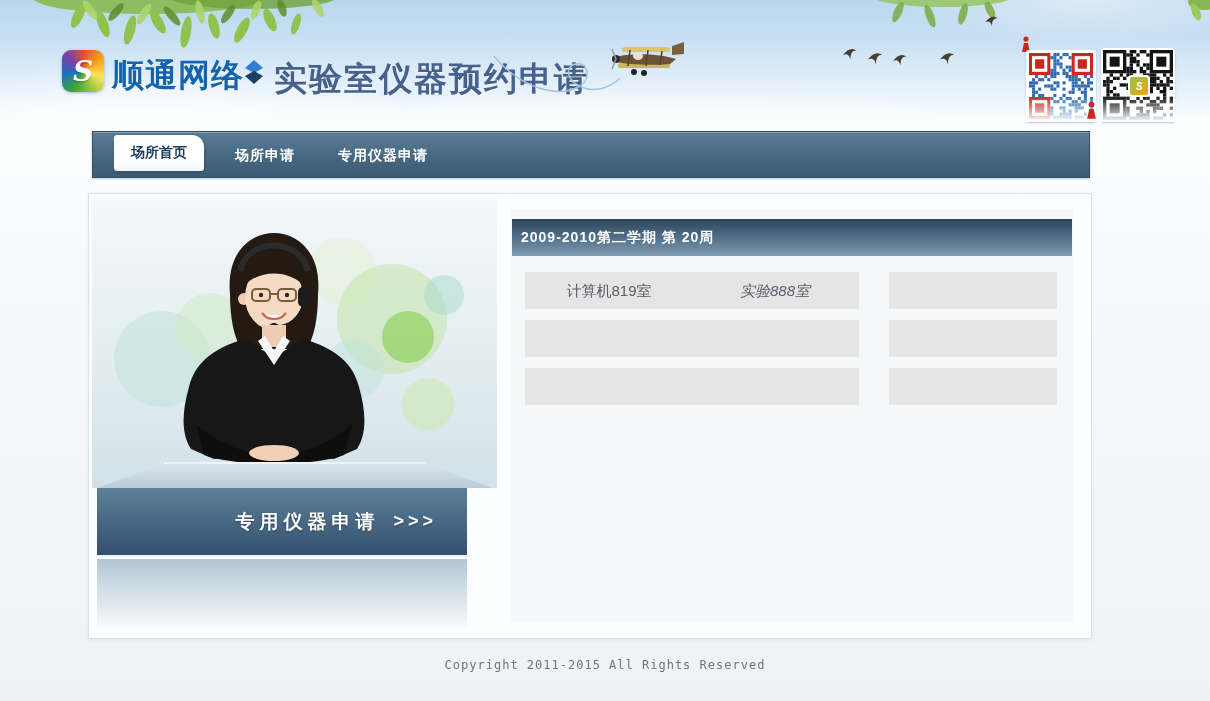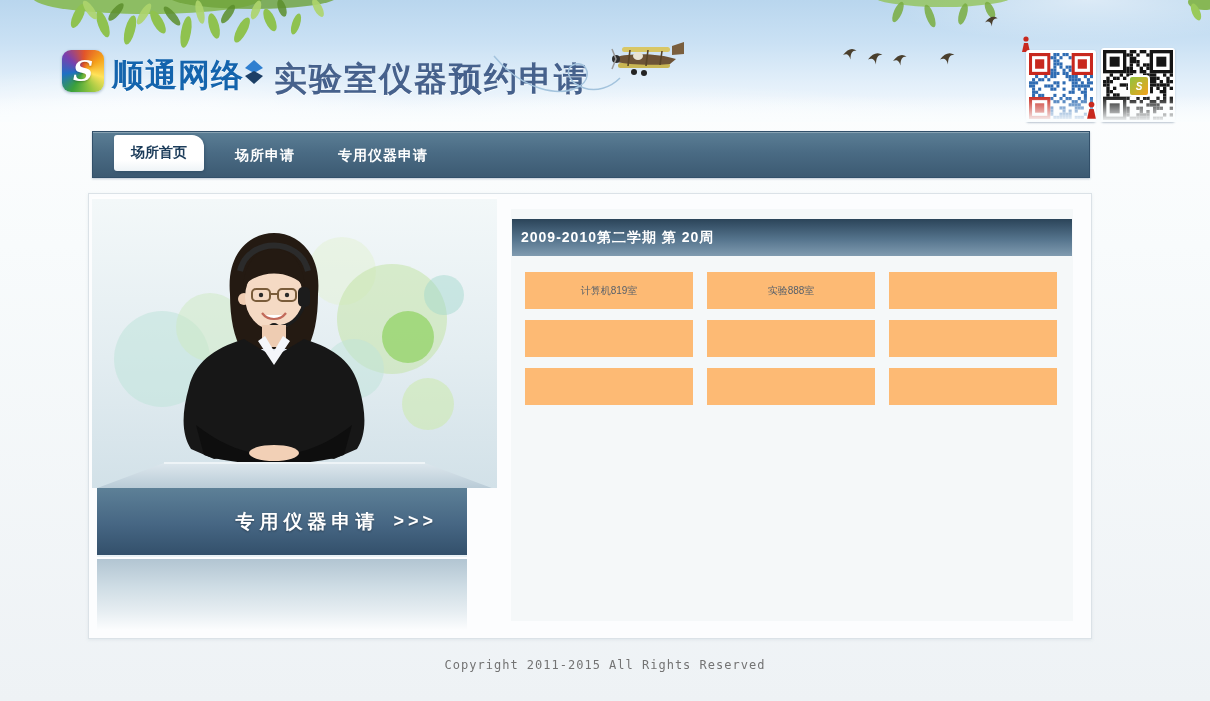--- a/index.html
+++ b/index.html
@@ -73,23 +73,23 @@
   #banner .arr{color:#fff;font-size:18px;font-weight:bold;letter-spacing:4px;margin-left:14px;text-shadow:0 1px 2px rgba(0,0,0,.35);}
   #reflect{left:5px;top:362px;width:370px;height:71px;
     background:linear-gradient(180deg,#b2c5d2 0%,#cfdde5 40%,#e7eef2 75%,rgba(247,250,251,0) 100%);}
 
   
   #sched{left:422px;top:15px;width:562px;height:412px;background:#f5f8f9;}
   #sched-title{left:1px;top:10px;width:560px;height:37px;
     background:linear-gradient(180deg,#2b4459 0%,#55748d 55%,#809bb0 100%);
     color:#fff;font-size:14px;font-weight:bold;line-height:37px;padding-left:9px;
     box-sizing:border-box;letter-spacing:1px;}
-  .cell{width:168px;height:37px;background:#fdba74;line-height:37px;text-align:center;
-    font-size:10px;color:#57606a;}
-  .c0{left:14px;} .c1{left:196px;} .c2{left:378px;}
+  .cell{width:168px;height:37px;background:#e5e5e5;line-height:37px;text-align:center;
+    font-size:15px;color:#57606a;}
+  .c0{left:14px;} .c1{left:180px;font-style:italic;} .c2{left:378px;}
   .r0{top:63px;} .r1{top:111px;} .r2{top:159px;}
   .cell.linked{cursor:pointer;}
 
   
   #footer{left:0;top:658px;width:1210px;text-align:center;color:#737373;
     font-family:"DejaVu Sans Mono","Liberation Mono",monospace;font-size:12px;letter-spacing:1px;}
 </style>
 </head>
 <body>
 

